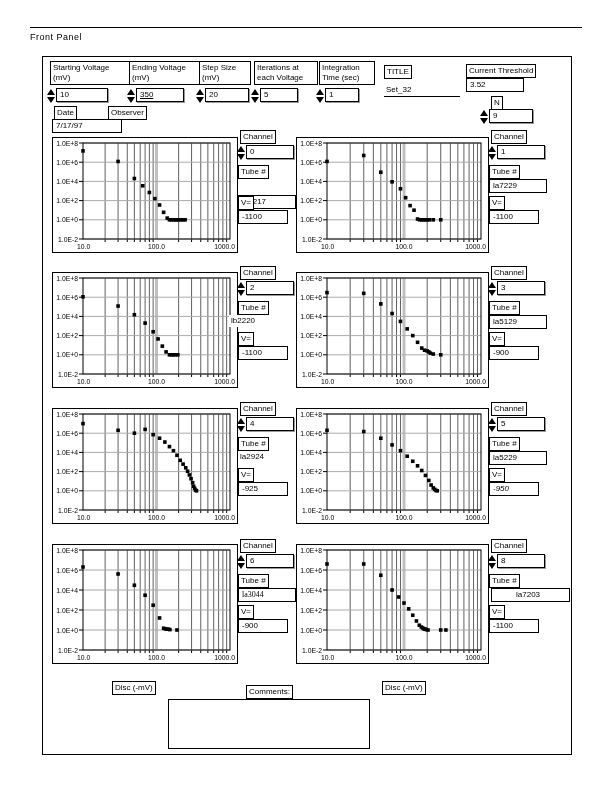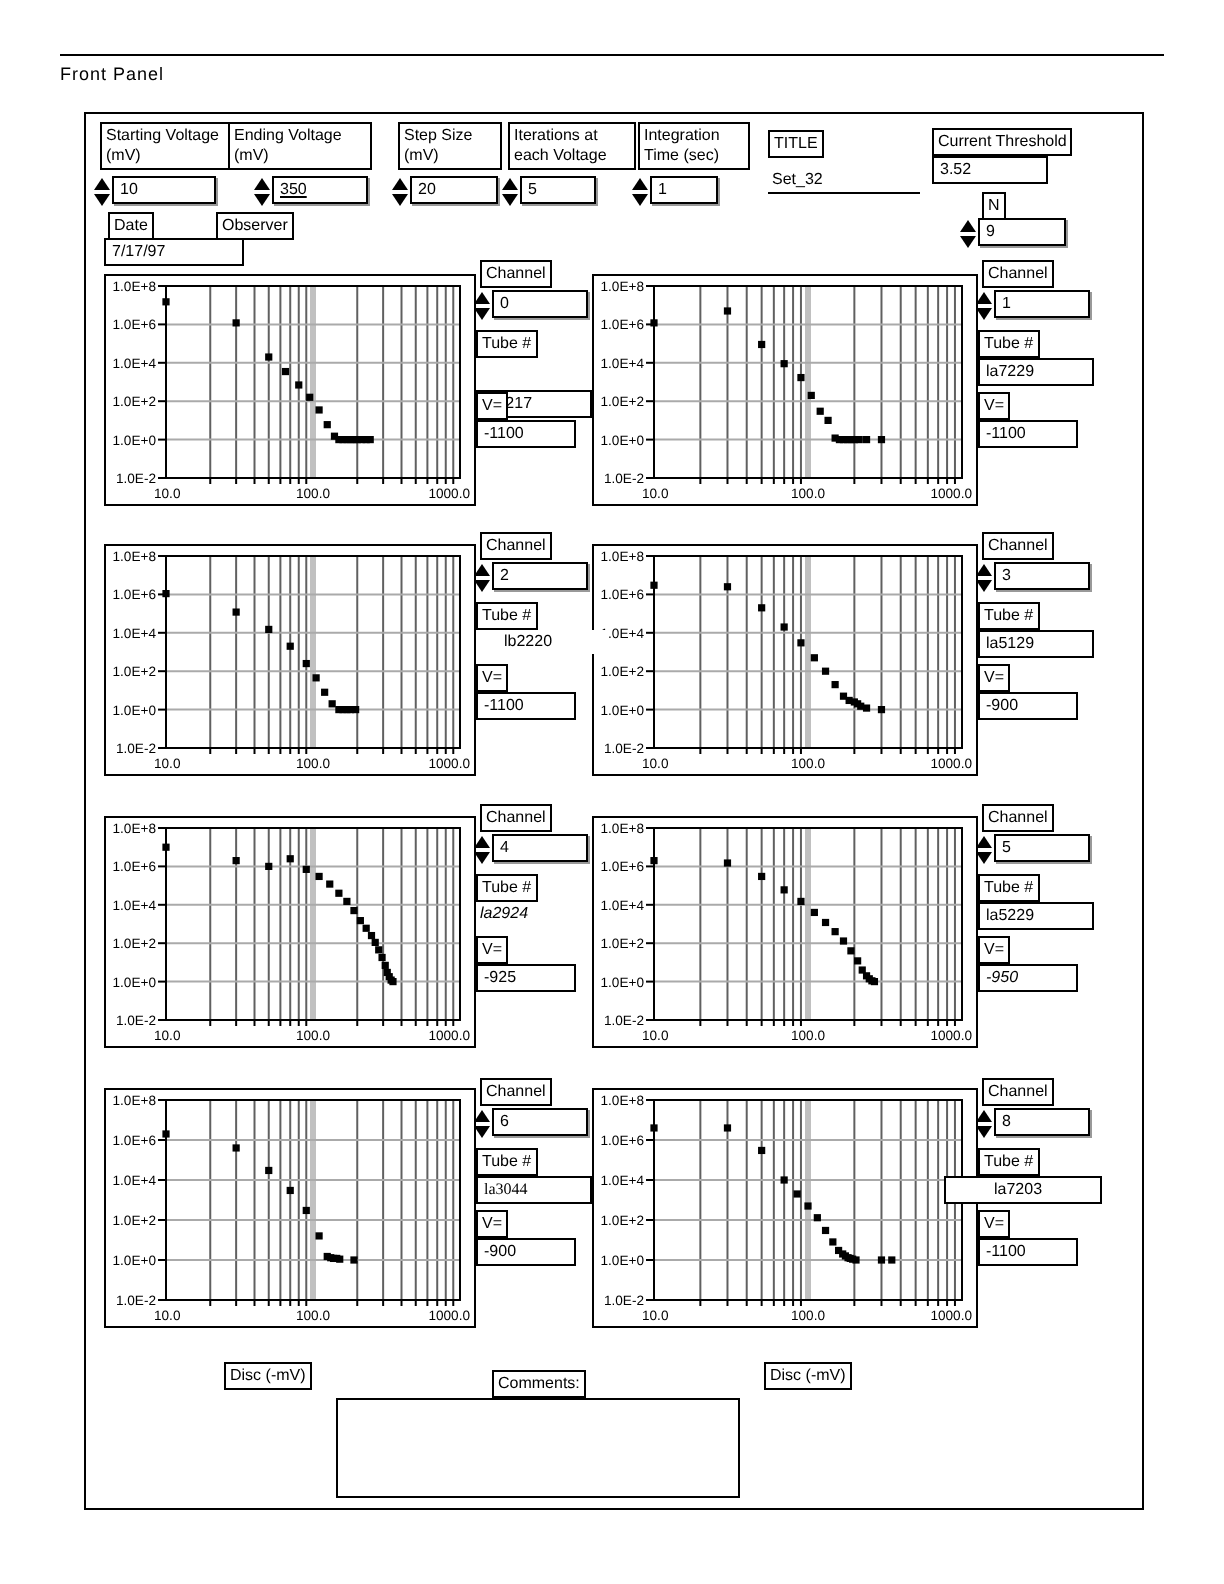--- a/index.html
+++ b/index.html
@@ -34,21 +34,21 @@
 
   <div class="panel" style="left:42px;top:56px;width:528px;height:697px;"></div>
 
   <div class="lbox" style="left:50px;top:61px;width:74px;">Starting Voltage (mV)</div>
   <div class="spinner" style="left:46px;top:89px;">
       <div class="tri-up"></div>
       <div class="tri-down"></div>
     </div>
   <div class="vbox" style="left:56px;top:88px;width:44px;">10</div>
 
-  <div class="lbox" style="left:114px;top:61px;width:66px;">Ending Voltage (mV)</div>
+  <div class="lbox" style="left:129px;top:61px;width:66px;">Ending Voltage (mV)</div>
   <div class="spinner" style="left:126px;top:89px;">
       <div class="tri-up"></div>
       <div class="tri-down"></div>
     </div>
   <div class="vbox" style="left:136px;top:88px;width:40px;text-decoration:underline;">350</div>
 
   <div class="lbox" style="left:199px;top:61px;width:46px;">Step Size (mV)</div>
   <div class="spinner" style="left:195px;top:89px;">
       <div class="tri-up"></div>
       <div class="tri-down"></div>
@@ -726,21 +726,21 @@
   </div>
 
   <div>
     <div class="lbox" style="left:240px;top:266px;">Channel</div>
     <div class="spinner" style="left:236px;top:282px;">
         <div class="tri-up"></div>
         <div class="tri-down"></div>
       </div>
     <div class="vbox" style="left:246px;top:281px;width:40px;">2</div>
     <div class="lbox" style="left:238px;top:301px;">Tube #</div>
-    <div class="plain" style="left:250px;top:315px;width:50px;">lb2220</div>
+    <div class="plain" style="left:229px;top:315px;width:50px;">lb2220</div>
     <div class="lbox" style="left:238px;top:332px;">V=</div>
     <div class="vbox" style="left:238px;top:346px;width:42px;box-shadow:none;">-1100</div>
   </div>
 
   <div>
     <div class="lbox" style="left:491px;top:266px;">Channel</div>
     <div class="spinner" style="left:487px;top:282px;">
         <div class="tri-up"></div>
         <div class="tri-down"></div>
       </div>
@@ -752,21 +752,21 @@
   </div>
 
   <div>
     <div class="lbox" style="left:240px;top:402px;">Channel</div>
     <div class="spinner" style="left:236px;top:418px;">
         <div class="tri-up"></div>
         <div class="tri-down"></div>
       </div>
     <div class="vbox" style="left:246px;top:417px;width:40px;">4</div>
     <div class="lbox" style="left:238px;top:437px;">Tube #</div>
-    <div class="plain" style="left:238px;top:451px;width:50px;font-style:italic;">la2924</div>
+    <div class="plain" style="left:238px;top:451px;width:50px;">la2924</div>
     <div class="lbox" style="left:238px;top:468px;">V=</div>
     <div class="vbox" style="left:238px;top:482px;width:42px;box-shadow:none;">-925</div>
   </div>
 
   <div>
     <div class="lbox" style="left:491px;top:402px;">Channel</div>
     <div class="spinner" style="left:487px;top:418px;">
         <div class="tri-up"></div>
         <div class="tri-down"></div>
       </div>
@@ -791,21 +791,21 @@
   </div>
 
   <div>
     <div class="lbox" style="left:491px;top:539px;">Channel</div>
     <div class="spinner" style="left:487px;top:555px;">
         <div class="tri-up"></div>
         <div class="tri-down"></div>
       </div>
     <div class="vbox" style="left:497px;top:554px;width:40px;">8</div>
     <div class="lbox" style="left:489px;top:574px;">Tube #</div>
-    <div class="vbox" style="left:472px;top:588px;width:50px;box-shadow:none;padding-left:24px;">la7203</div>
+    <div class="vbox" style="left:491px;top:588px;width:50px;box-shadow:none;padding-left:24px;">la7203</div>
     <div class="lbox" style="left:489px;top:605px;">V=</div>
     <div class="vbox" style="left:489px;top:619px;width:42px;box-shadow:none;">-1100</div>
   </div>
 
   <div class="lbox" style="left:112px;top:681px;">Disc (-mV)</div>
   <div class="lbox" style="left:382px;top:681px;">Disc (-mV)</div>
   <div class="lbox" style="left:246px;top:685px;">Comments:</div>
   <div class="bigbox" style="left:168px;top:699px;width:200px;height:48px;"></div>
 
 </div>

